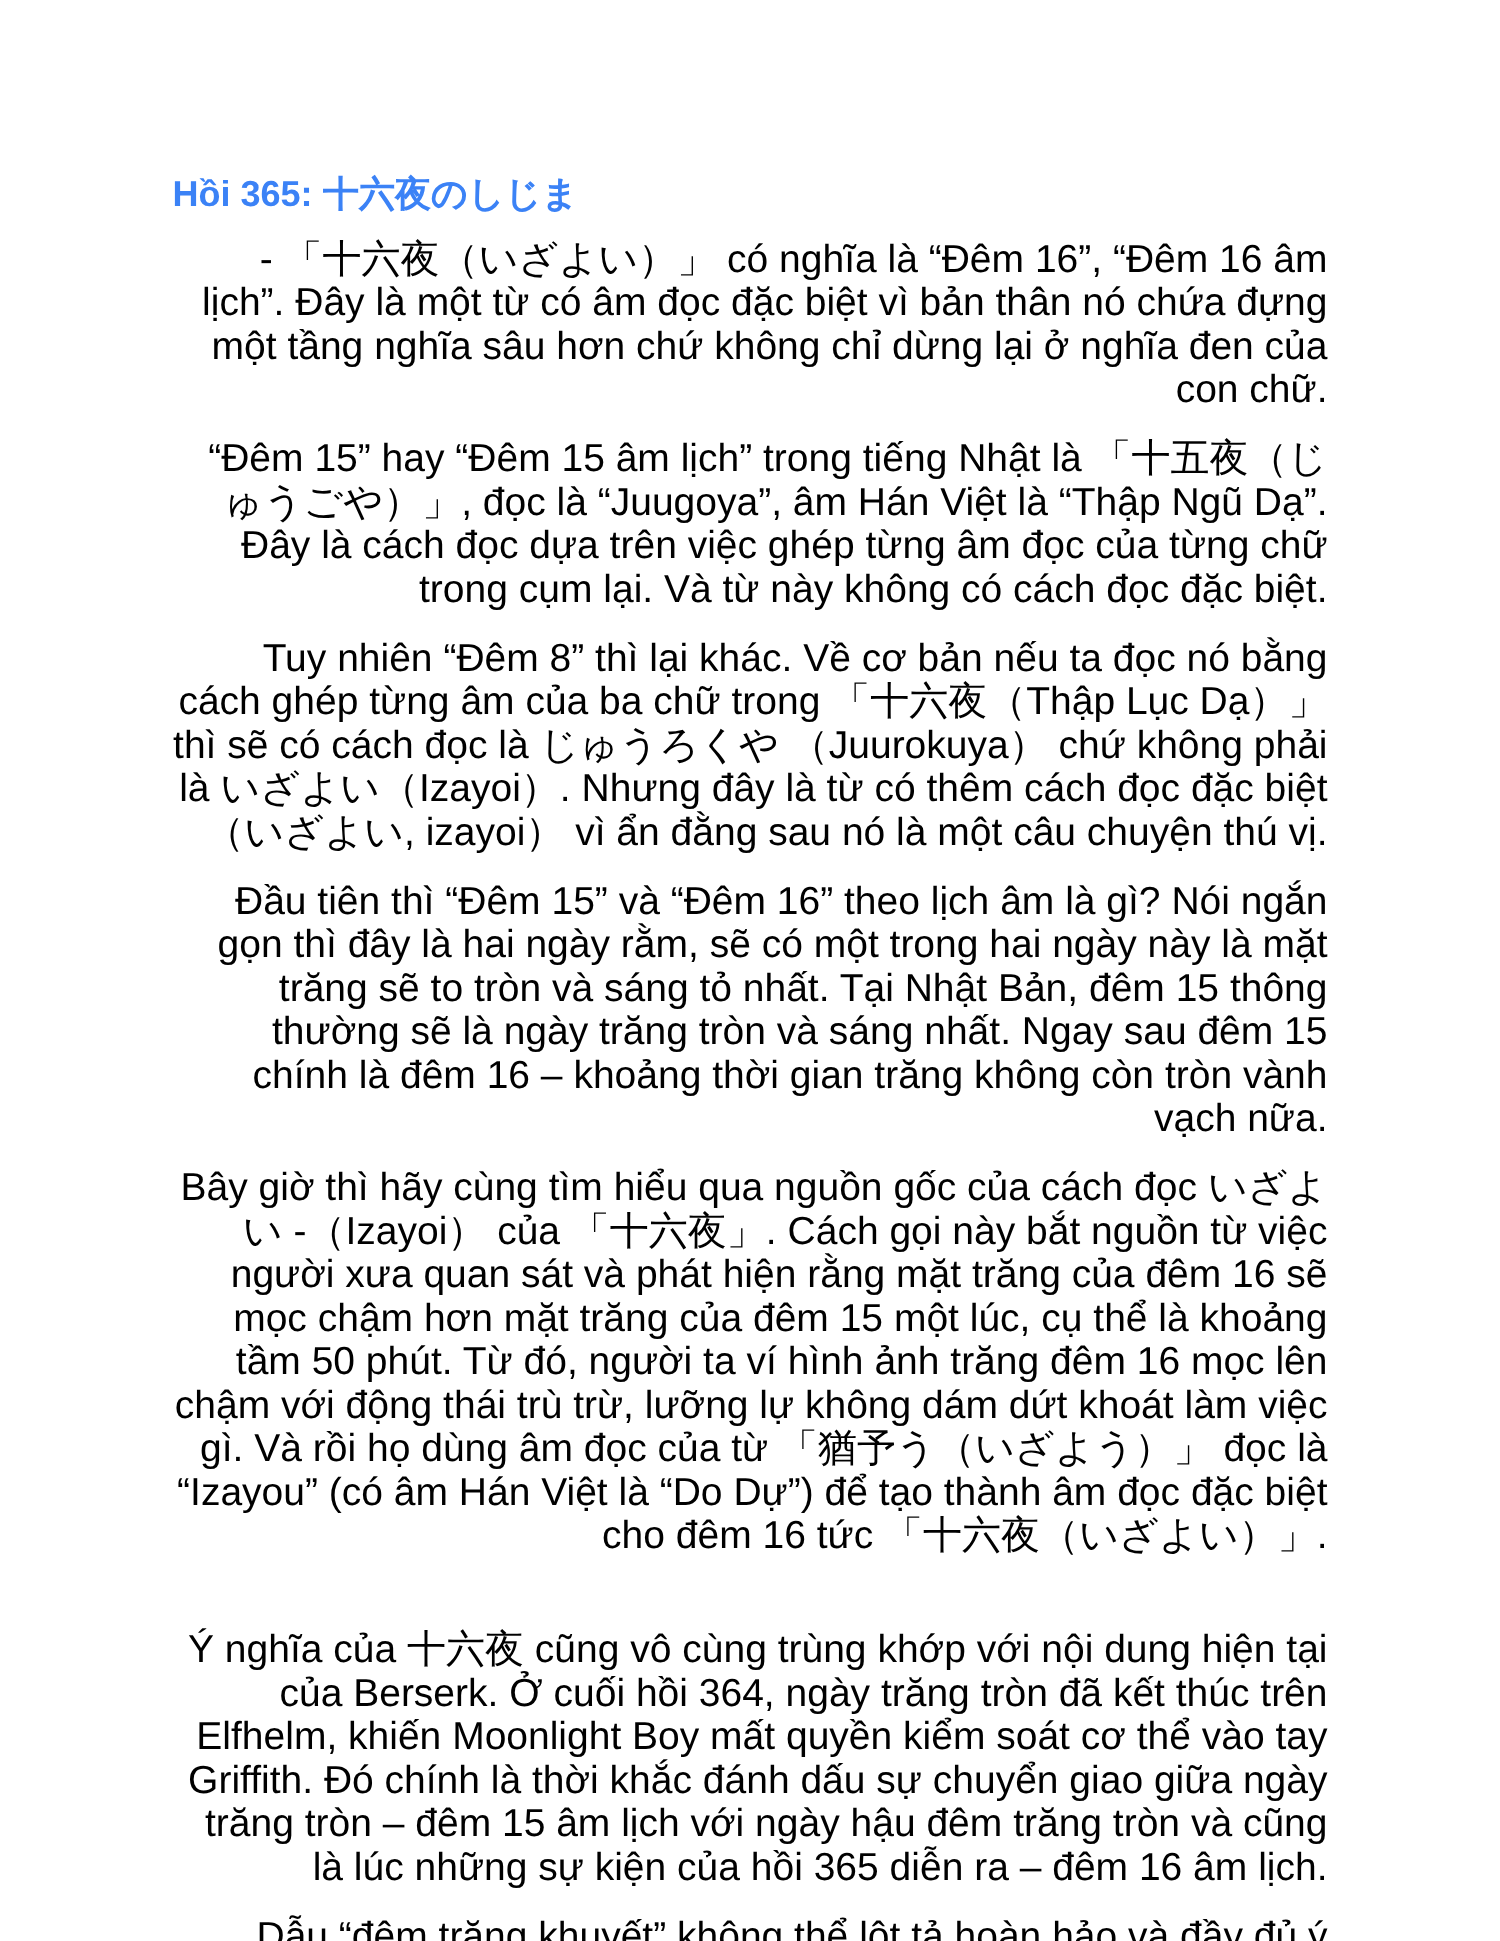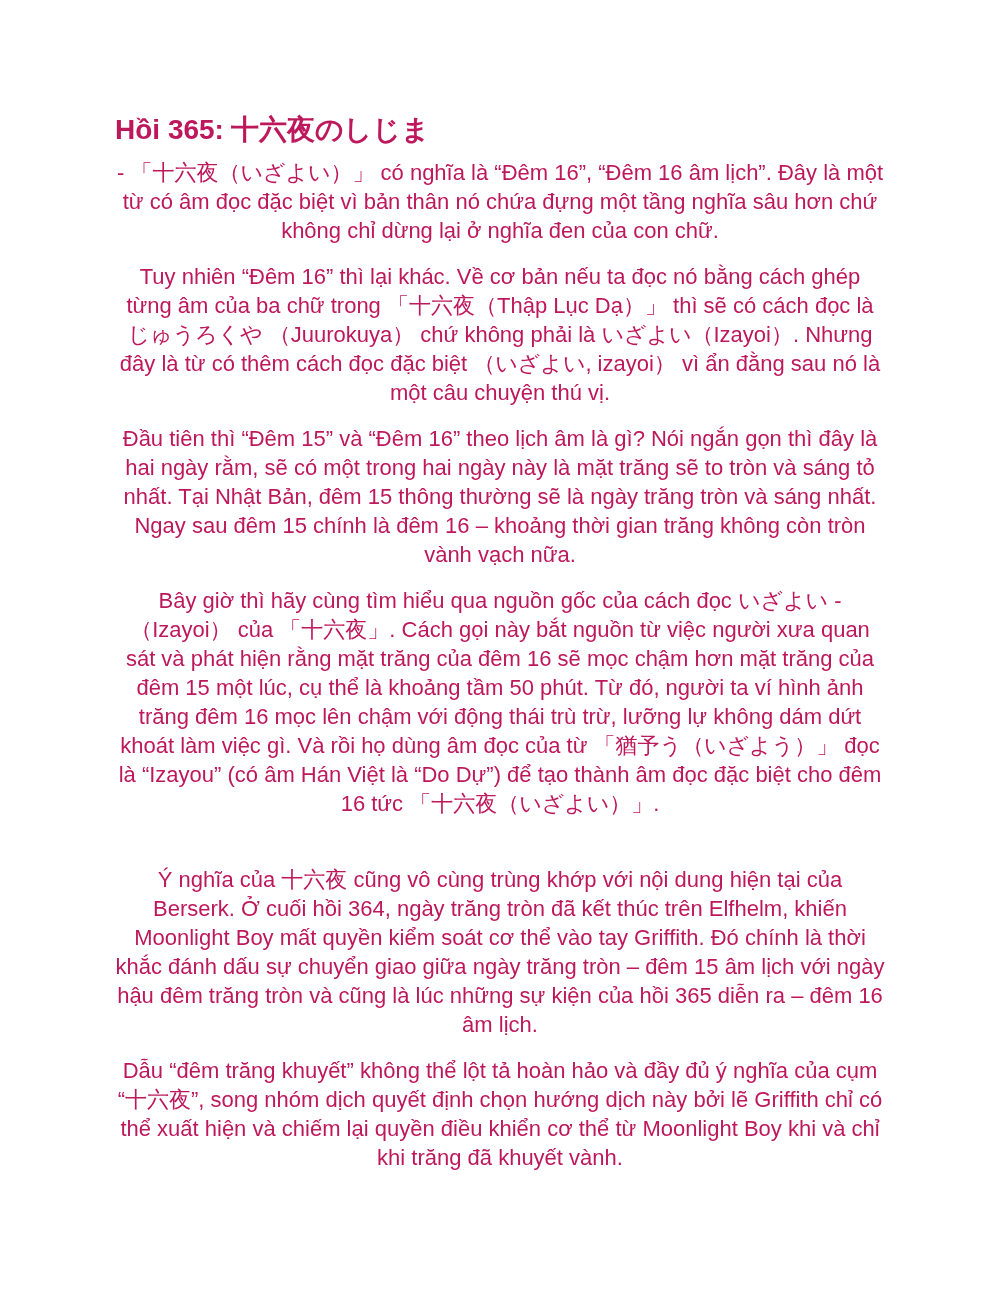--- a/index.html
+++ b/index.html
@@ -15,55 +15,56 @@
   }
   .page {
     box-sizing: border-box;
     width: 1000px;
     min-height: 1294px;
     padding: 116px 115px 60px 115px;
     background: #ffffff;
   }
   .doc-title {
     margin: 0 0 15px 0;
-    font-size: 28px;
+    font-size: 24px;
     line-height: 27px;
     font-weight: bold;
-    color: #be185d;
+    color: #3b82f6;
   }
   .doc-title .title-chapter {
     margin-right: 7px;
   }
   .para {
     width: 770px;
     margin: 0 0 17px 0;
-    font-size: 22px;
+    font-size: 26px;
     line-height: 29px;
     font-weight: normal;
-    color: #be185d;
-    text-align: center;
+    color: #000000;
+    text-align: right;
     word-wrap: break-word;
   }
   .gap-large {
     margin-top: 47px;
   }
 </style>
 </head>
 <body>
 
 <div class="page">
 
   <h1 class="doc-title">
     <span class="title-chapter">Hồi 365:</span><span>十六夜のしじま</span>
   </h1>
 
   <p class="para">- 「十六夜（いざよい）」 có nghĩa là “Đêm 16”, “Đêm 16 âm lịch”. Đây là một từ có âm đọc đặc biệt vì bản thân nó chứa đựng một tầng nghĩa sâu hơn chứ không chỉ dừng lại ở nghĩa đen của con chữ.</p>
 
+  <p class="para">“Đêm 15” hay “Đêm 15 âm lịch” trong tiếng Nhật là 「十五夜（じゅうごや）」, đọc là “Juugoya”, âm Hán Việt là “Thập Ngũ Dạ”. Đây là cách đọc dựa trên việc ghép từng âm đọc của từng chữ trong cụm lại. Và từ này không có cách đọc đặc biệt.</p>
 
-  <p class="para">Tuy nhiên “Đêm 16” thì lại khác. Về cơ bản nếu ta đọc nó bằng cách ghép từng âm của ba chữ trong 「十六夜（Thập Lục Dạ）」 thì sẽ có cách đọc là じゅうろくや （Juurokuya） chứ không phải là いざよい（Izayoi）. Nhưng đây là từ có thêm cách đọc đặc biệt （いざよい, izayoi） vì ẩn đằng sau nó là một câu chuyện thú vị.</p>
+  <p class="para">Tuy nhiên “Đêm 8” thì lại khác. Về cơ bản nếu ta đọc nó bằng cách ghép từng âm của ba chữ trong 「十六夜（Thập Lục Dạ）」 thì sẽ có cách đọc là じゅうろくや （Juurokuya） chứ không phải là いざよい（Izayoi）. Nhưng đây là từ có thêm cách đọc đặc biệt （いざよい, izayoi） vì ẩn đằng sau nó là một câu chuyện thú vị.</p>
 
   <p class="para">Đầu tiên thì “Đêm 15” và “Đêm 16” theo lịch âm là gì? Nói ngắn gọn thì đây là hai ngày rằm, sẽ có một trong hai ngày này là mặt trăng sẽ to tròn và sáng tỏ nhất. Tại Nhật Bản, đêm 15 thông thường sẽ là ngày trăng tròn và sáng nhất. Ngay sau đêm 15 chính là đêm 16 – khoảng thời gian trăng không còn tròn vành vạch nữa.</p>
 
   <p class="para">Bây giờ thì hãy cùng tìm hiểu qua nguồn gốc của cách đọc いざよい -（Izayoi） của 「十六夜」. Cách gọi này bắt nguồn từ việc người xưa quan sát và phát hiện rằng mặt trăng của đêm 16 sẽ mọc chậm hơn mặt trăng của đêm 15 một lúc, cụ thể là khoảng tầm 50 phút. Từ đó, người ta ví hình ảnh trăng đêm 16 mọc lên chậm với động thái trù trừ, lưỡng lự không dám dứt khoát làm việc gì. Và rồi họ dùng âm đọc của từ 「猶予う（いざよう）」 đọc là “Izayou” (có âm Hán Việt là “Do Dự”) để tạo thành âm đọc đặc biệt cho đêm 16 tức 「十六夜（いざよい）」.</p>
 
   <p class="para gap-large">Ý nghĩa của 十六夜 cũng vô cùng trùng khớp với nội dung hiện tại của Berserk. Ở cuối hồi 364, ngày trăng tròn đã kết thúc trên Elfhelm, khiến Moonlight Boy mất quyền kiểm soát cơ thể vào tay Griffith. Đó chính là thời khắc đánh dấu sự chuyển giao giữa ngày trăng tròn – đêm 15 âm lịch với ngày hậu đêm trăng tròn và cũng là lúc những sự kiện của hồi 365 diễn ra – đêm 16 âm lịch.</p>
 
 
 
   <p class="para">Dẫu “đêm trăng khuyết” không thể lột tả hoàn hảo và đầy đủ ý nghĩa của cụm “十六夜”, song nhóm dịch quyết định chọn hướng dịch này bởi lẽ Griffith chỉ có thể xuất hiện và chiếm lại quyền điều khiển cơ thể từ Moonlight Boy khi và chỉ khi trăng đã khuyết vành.</p>

